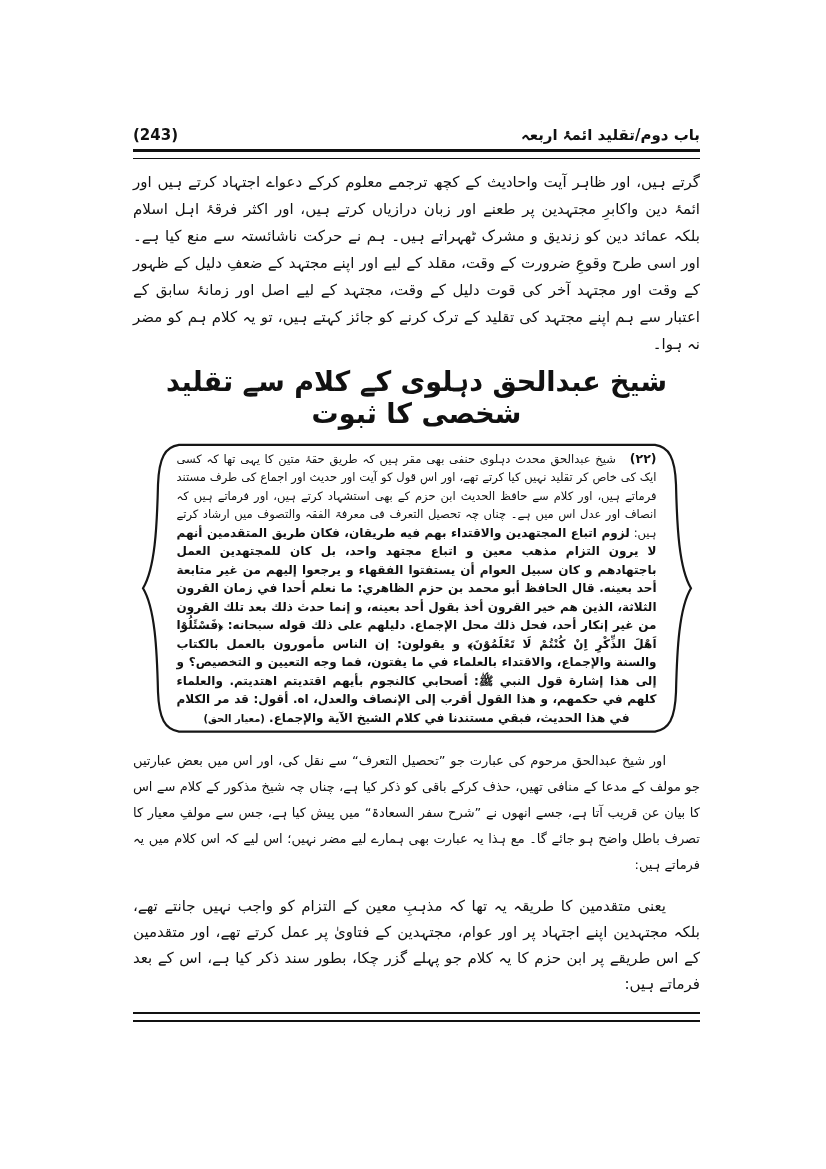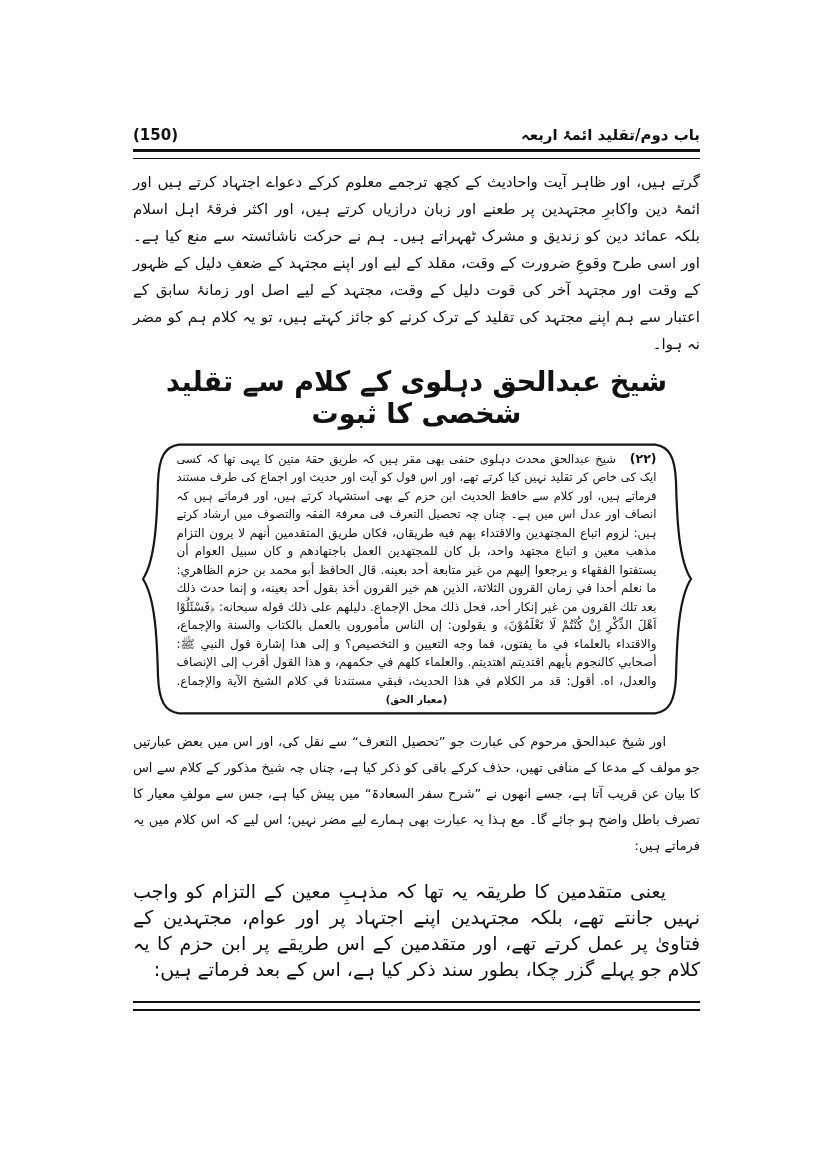--- a/index.html
+++ b/index.html
@@ -23,44 +23,44 @@
     transform:scaleY(1.04);
   }
   .quote-box{position:relative;width:528px;margin:8px auto 0;}
   .box-outline{position:absolute;left:-14px;top:0;width:556px;height:100%;}
   .box-outline svg{display:block;width:100%;height:100%;}
   .box-text{
     position:relative;padding:10px 24px 8px;font-size:11.5px;line-height:18.5px;
     text-align:justify;text-align-last:center;
   }
   .box-number{font-weight:bold;font-size:12.5px;padding-left:14px;}
-  .box-arabic{font-weight:normal;font-size:12px;}
+  .box-arabic{font-weight:bold;font-size:12px;}
   .box-source{font-weight:bold;font-size:10px;white-space:nowrap;}
   .commentary-paragraph{
     margin-top:10px;font-size:13px;line-height:26px;
     text-align:justify;text-align-last:right;text-indent:34px;
   }
   .arabic-quote{
     margin:8px 0 0;font-size:18px;line-height:30px;font-weight:500;
     text-align:justify;text-align-last:right;direction:rtl;
   }
   .closing-paragraph{
-    font-size:19px;line-height:26px;
+    font-size:15px;line-height:26px;
     text-align:justify;text-align-last:right;text-indent:34px;
   }
   .footer-rule{margin-top:14px;height:6px;border-top:2px solid #111;border-bottom:2px solid #111;}
 </style>
 </head>
 <body>
 
 <div class="content">
 
   <div class="header-row">
     <span class="chapter-title">باب دوم/تقلید ائمۂ اربعہ</span>
-    <span class="page-number">(150)</span>
+    <span class="page-number">(243)</span>
   </div>
   <div class="header-rule"></div>
 
   <p class="opening-paragraph">گرتے ہیں، اور ظاہر آیت واحادیث کے کچھ ترجمے معلوم کرکے دعواے اجتہاد کرتے ہیں اور ائمۂ دین واکابرِ مجتہدین پر طعنے اور زبان درازیاں کرتے ہیں، اور اکثر فرقۂ اہل اسلام بلکہ عمائد دین کو زندیق و مشرک ٹھہراتے ہیں۔ ہم نے حرکت ناشائستہ سے منع کیا ہے۔ اور اسی طرح وقوعِ ضرورت کے وقت، مقلد کے لیے اور اپنے مجتہد کے ضعفِ دلیل کے ظہور کے وقت اور مجتہد آخر کی قوت دلیل کے وقت، مجتہد کے لیے اصل اور زمانۂ سابق کے اعتبار سے ہم اپنے مجتہد کی تقلید کے ترک کرنے کو جائز کہتے ہیں، تو یہ کلام ہم کو مضر نہ ہوا۔</p>
 
   <div class="section-heading">شیخ عبدالحق دہلوی کے کلام سے تقلید شخصی کا ثبوت</div>
 
   <div class="quote-box">
     <div class="box-outline">
       <svg viewBox="0 0 556 300" preserveAspectRatio="none">

